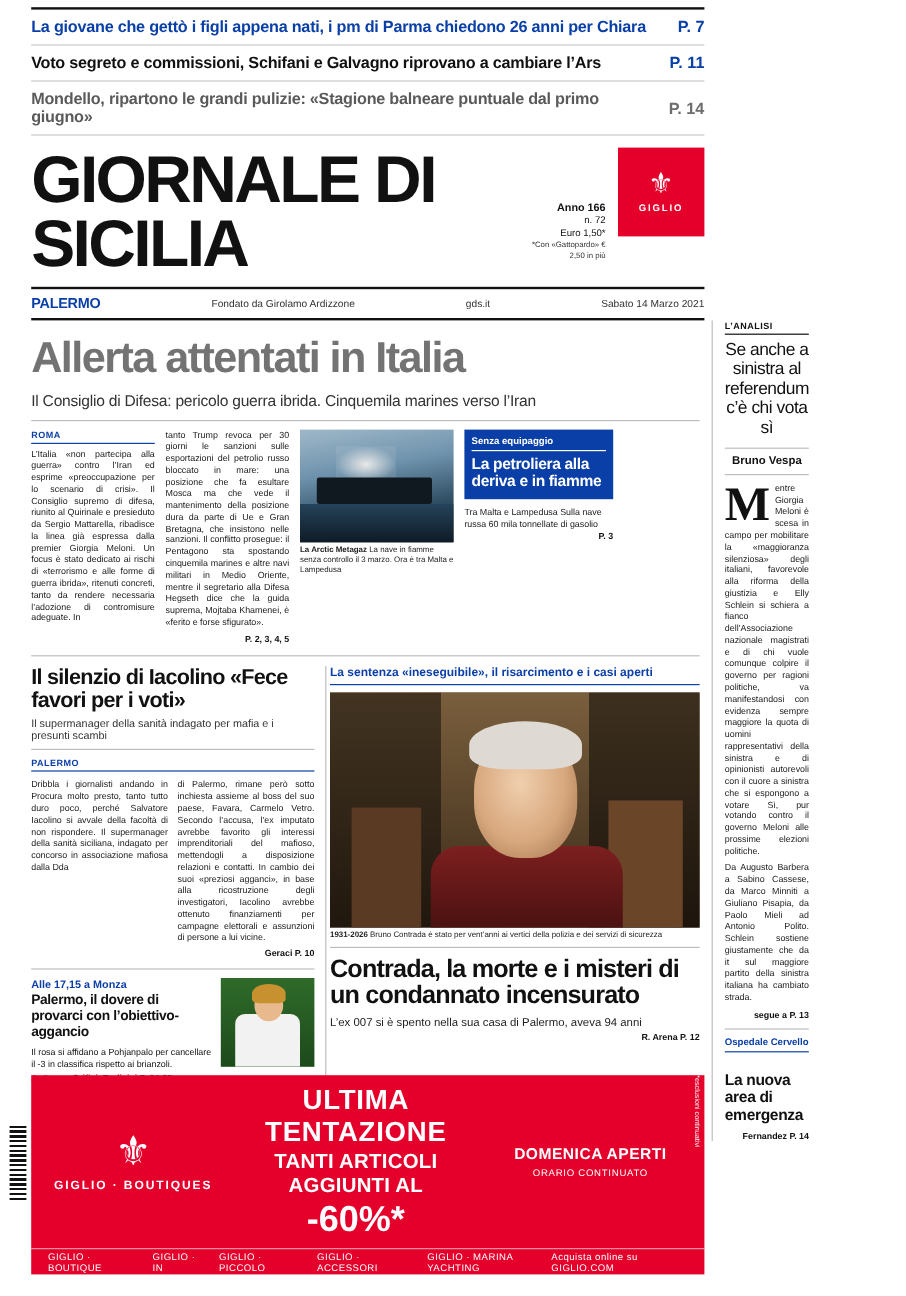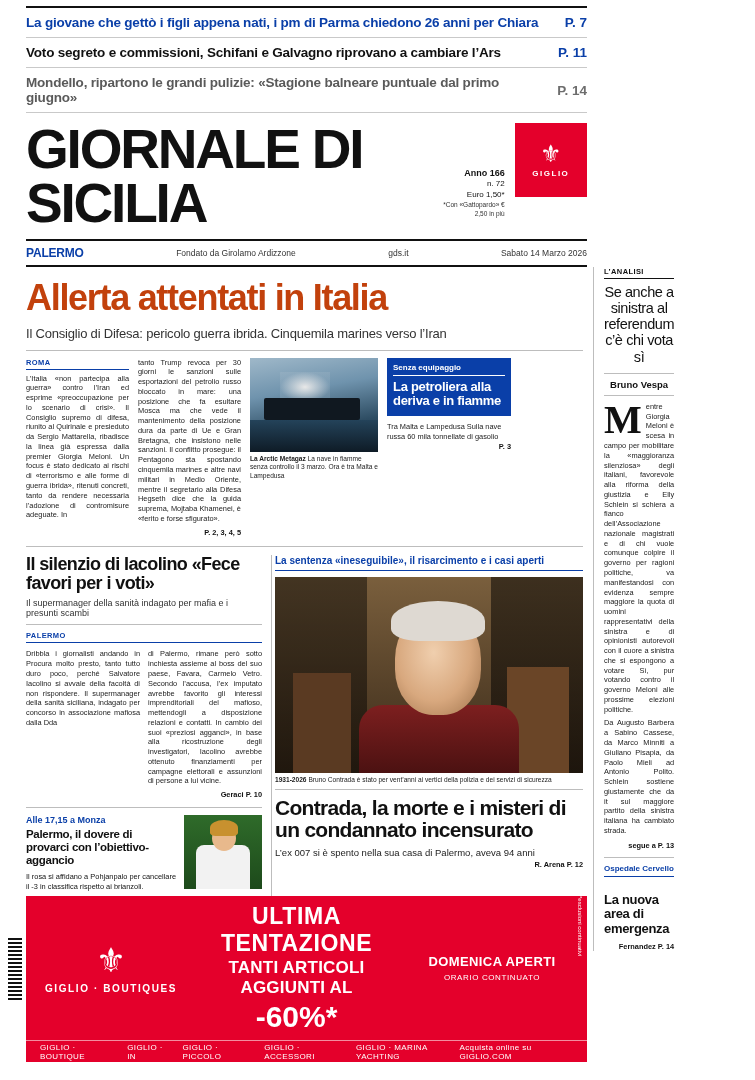--- a/index.html
+++ b/index.html
@@ -71,21 +71,21 @@
     display: flex;
     padding: 0 26px;
     gap: 0;
   }
   .col-main { width: 567px; padding-right: 10px; }
   .col-side { width: 136px; border-left: 1px solid #bdbdbd; padding-left: 10px; }
 
   
   .lead-head {
     font-size: 36px; font-weight: bold; letter-spacing: -1.3px;
-    line-height: 1.05; margin-top: 12px; color: #c2410c;
+    line-height: 1.05; margin-top: 12px; color: #737373;
   }
   .lead-sub {
     font-size: 13px; color: #333; margin-top: 9px; letter-spacing: -0.2px;
     padding-bottom: 9px; border-bottom: 1px solid #bdbdbd;
   }
 
   
   .lead-area { display: flex; gap: 9px; margin-top: 7px; }
   .lead-col { width: 103px; }
   .kicker {
@@ -288,21 +288,21 @@
         <div class="mark">⚜</div>
         <div class="giglio-label">GIGLIO</div>
       </div>
     </div>
   </div>
 
   <div class="dateline">
     <div class="city">PALERMO</div>
     <div class="founder">Fondato da Girolamo Ardizzone</div>
     <div class="site">gds.it</div>
-    <div class="date">Sabato 14 Marzo 2026</div>
+    <div class="date">Sabato 14 Marzo 2021</div>
   </div>
 
   <div class="body-grid">
 
     <div class="col-main">
 
       <div class="lead-head">Allerta attentati in Italia</div>
       <div class="lead-sub">Il Consiglio di Difesa: pericolo guerra ibrida. Cinquemila marines verso l’Iran</div>
 
       <div class="lead-area">

